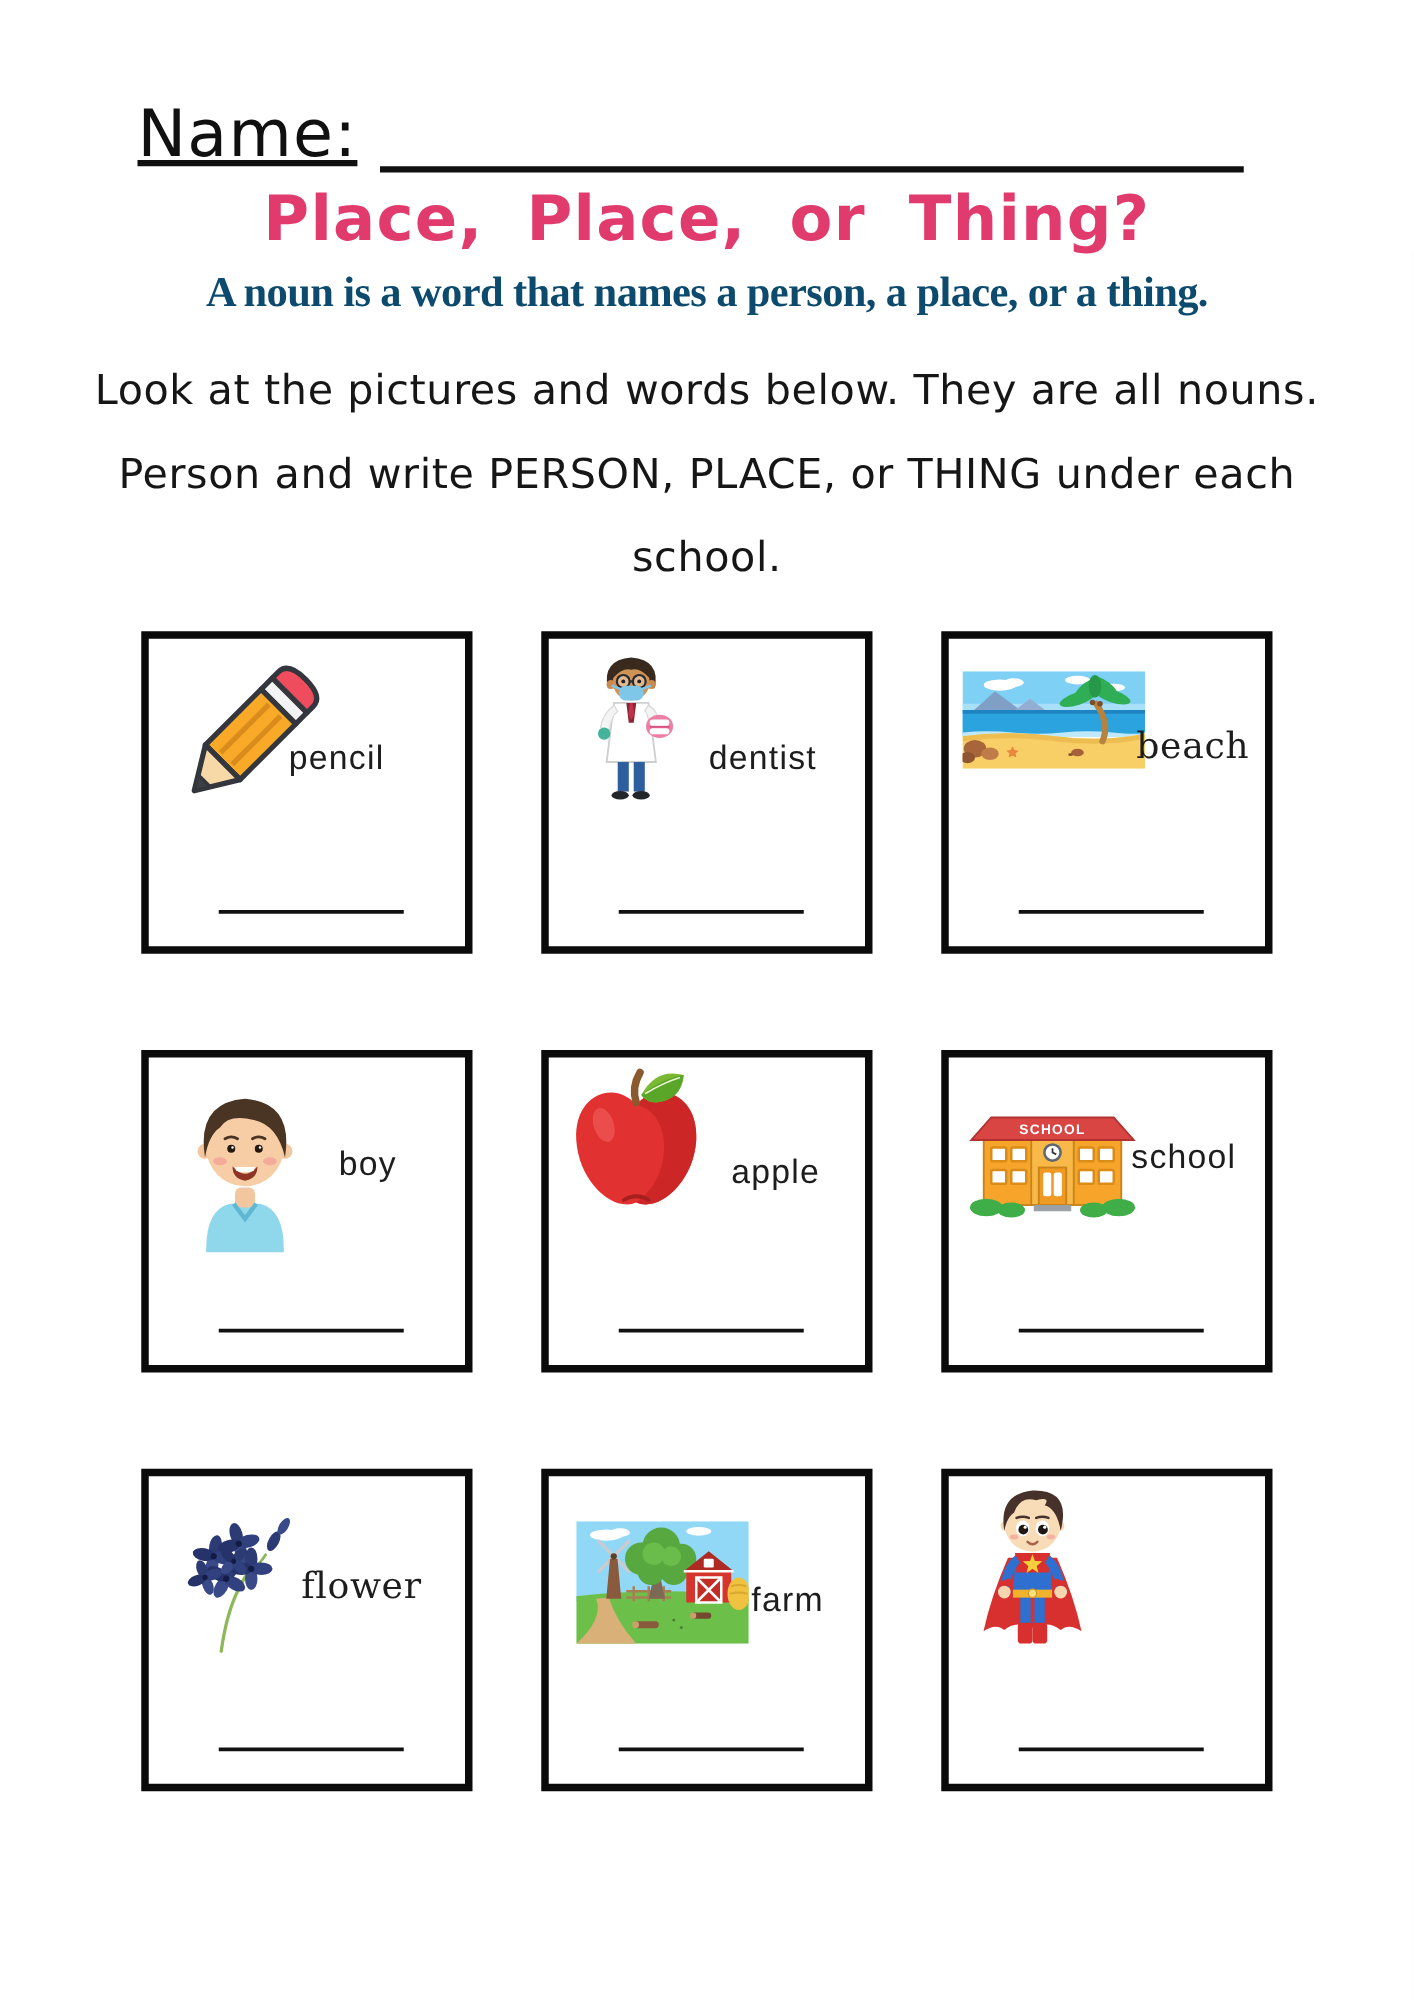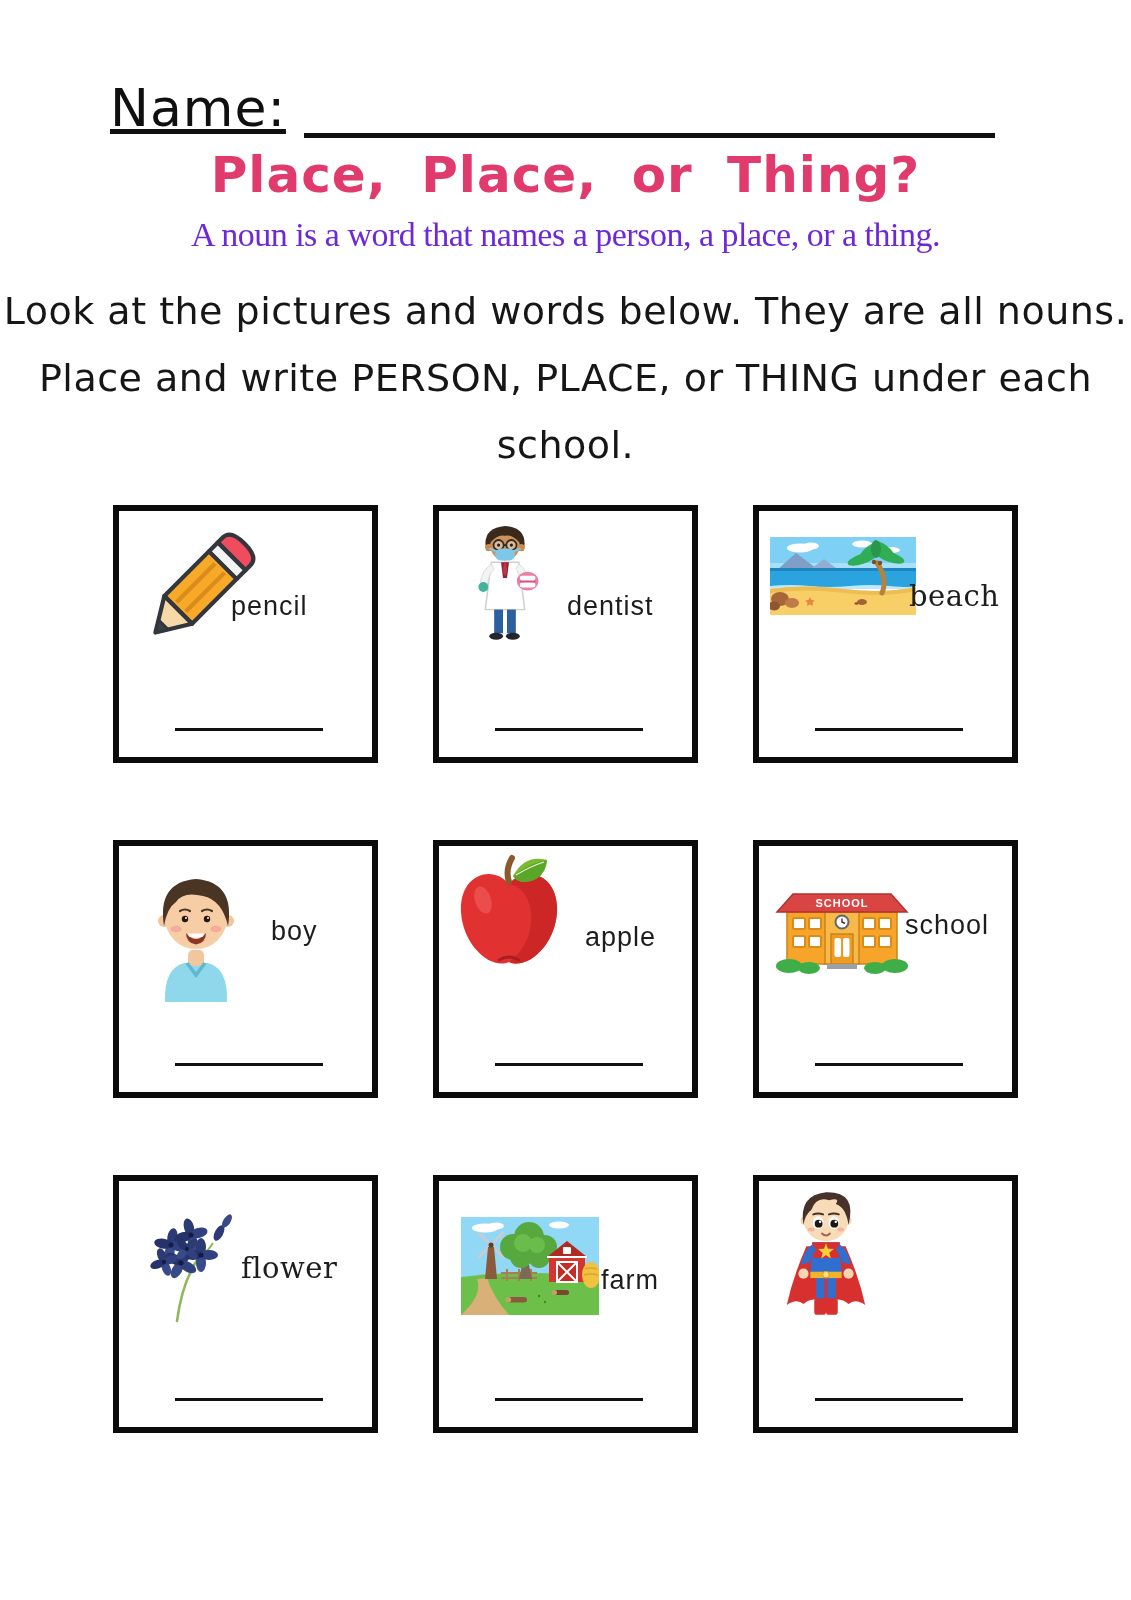--- a/index.html
+++ b/index.html
@@ -12,25 +12,25 @@
   
   .name-row { display:flex; align-items:flex-end; margin:72px 136px 0 110px; height:66px; }
   .name-label { font-size:52px; letter-spacing:1px; color:#101010;text-decoration:underline; }
   .name-blank { flex:1; border-bottom:5px solid #101010; margin-left:18px; height:54px; }
   .title {
     margin-top:8px; text-align:center; font-size:50px; font-weight:bold;
     color:#e13b6e; letter-spacing:1px; word-spacing:16px;
     font-family:"DejaVu Sans", sans-serif;
   }
   .subtitle {
-    margin-top:12px; text-align:center; font-size:34px; font-weight:normal;
-    font-family:"Liberation Serif", serif; letter-spacing:-0.5px; color:#6d28d9;
+    margin-top:12px; text-align:center; font-size:34px; font-weight:bold;
+    font-family:"Liberation Serif", serif; letter-spacing:-0.5px; color:#0c4a6e;
   }
   .instructions { margin-top:24px; text-align:center; }
-  .instr-line { font-size:38px; line-height:67px; letter-spacing:0.5px; color:#161616; }
+  .instr-line { font-size:33px; line-height:67px; letter-spacing:0.5px; color:#161616; }
   
   .cards {
     display:grid; grid-template-columns:repeat(3,265px); grid-auto-rows:258px;
     column-gap:55px; row-gap:77px; margin:26px 0 0 113px;
   }
   .card { position:relative; border:6px solid #0b0b0b; background:#fff; }
   .art { position:absolute; display:block; }
   .card-label {
     position:absolute; font-family:"Liberation Sans", sans-serif;
     font-size:27px; letter-spacing:1px; color:#1d1d1d; white-space:nowrap;text-align:center;
@@ -57,21 +57,21 @@
   <div class="name-row">
     <span class="name-label">Name:</span>
     <div class="name-blank"></div>
   </div>
 
   <div class="title">Place, Place, or Thing?</div>
   <div class="subtitle">A noun is a word that names a person, a place, or a thing.</div>
 
   <div class="instructions">
     <div class="instr-line">Look at the pictures and words below. They are all nouns.</div>
-    <div class="instr-line">Place and write PERSON, PLACE, or THING under each</div>
+    <div class="instr-line">Person and write PERSON, PLACE, or THING under each</div>
     <div class="instr-line">school.</div>
   </div>
 
   <div class="cards">
 
     <div class="card c1">
       <svg class="art" viewBox="0 0 100 100">
         <g transform="rotate(135 50 50)" stroke="#33373d" stroke-width="3" stroke-linejoin="round">
           <path d="M15 36 L10 36 Q2 36 2 50 Q2 64 10 64 L15 64 Z" fill="#ef4d5e"></path>
           <rect x="15" y="36" width="9" height="28" fill="#f3f3f3"></rect>

